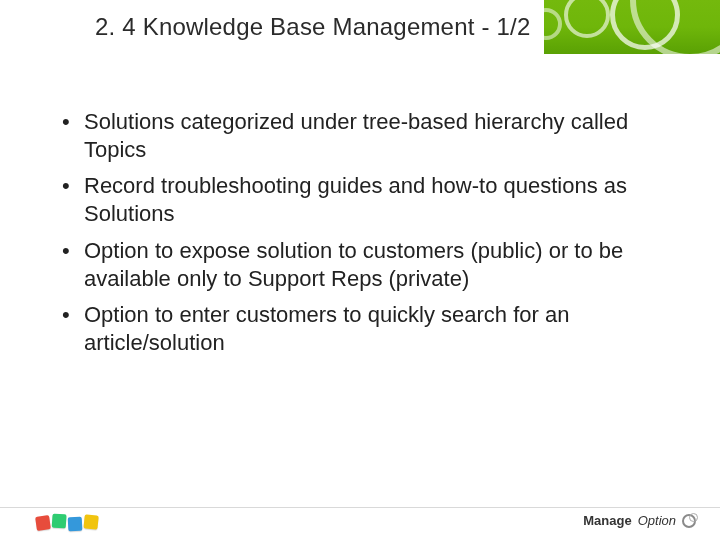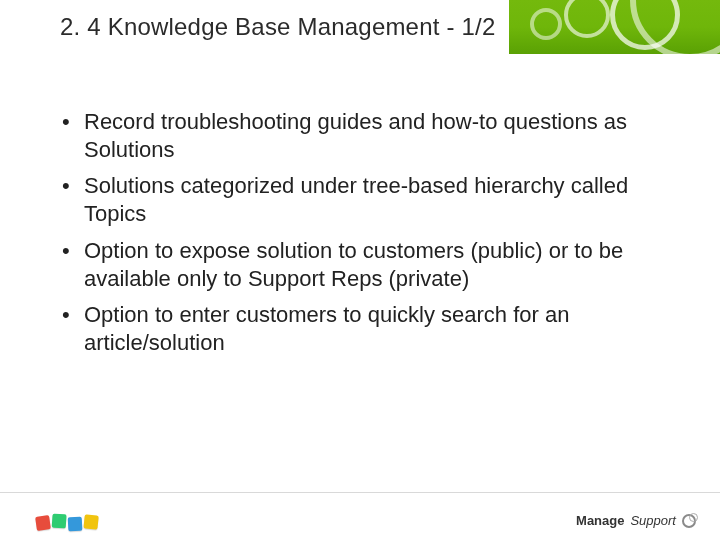--- a/index.html
+++ b/index.html
@@ -13,21 +13,21 @@
     height: 54px;
     background: linear-gradient(to bottom, #74b90d 0%, #6fb60a 50%, #5aa104 100%);
     overflow: hidden;
   }
   .header-title {
     position: absolute;
     top: 0; left: 0;
     height: 54px;
     display: flex;
     align-items: center;
-    padding: 0 14px 0 60px;
+    padding: 0 14px 0 95px;
     background: #ffffff;
     color: #2b2b2b;
     font-size: 24px;
     font-weight: 400;
     letter-spacing: 0.2px;
     white-space: nowrap;
   }
   
   .swirl {
     position: absolute;
@@ -63,21 +63,21 @@
     left: 6px;
     top: 0;
     color: #222;
     font-size: 22px;
   }
 
   
   .footer {
     position: absolute;
     left: 0; right: 0; bottom: 0;
-    height: 48px;
+    height: 33px;
   }
   .footer-rule {
     position: absolute;
     left: 0; right: 0; top: 0;
     height: 1px;
     background: #d9d9d9;
   }
   .zoho-logo {
     position: absolute;
     left: 36px; bottom: 10px;
@@ -127,37 +127,37 @@
   <div class="header-band">
     <span class="swirl a"></span>
     <span class="swirl b"></span>
     <span class="swirl c"></span>
     <span class="swirl d"></span>
     <div class="header-title">2. 4 Knowledge Base Management - 1/2</div>
   </div>
 
   <div class="content">
     <ul>
+      <li>Solutions categorized under tree-based hierarchy called Topics</li>
       <li>Record troubleshooting guides and how-to questions as Solutions</li>
-      <li>Solutions categorized under tree-based hierarchy called Topics</li>
       <li>Option to expose solution to customers (public) or to be available only to Support Reps (private)</li>
       <li>Option to enter customers to quickly search for an article/solution</li>
     </ul>
   </div>
 
   <div class="footer">
     <div class="footer-rule"></div>
 
     <div class="zoho-logo" aria-label="ZOHO">
       <span class="sq z"></span>
       <span class="sq o1"></span>
       <span class="sq h"></span>
       <span class="sq o2"></span>
     </div>
 
     <div class="manageengine">
       <span class="bold">Manage</span>
-        <span>Support</span>
+        <span>Option</span>
       <span class="ring"></span>
     </div>
   </div>
 
 </div>
 
 </body></html>

